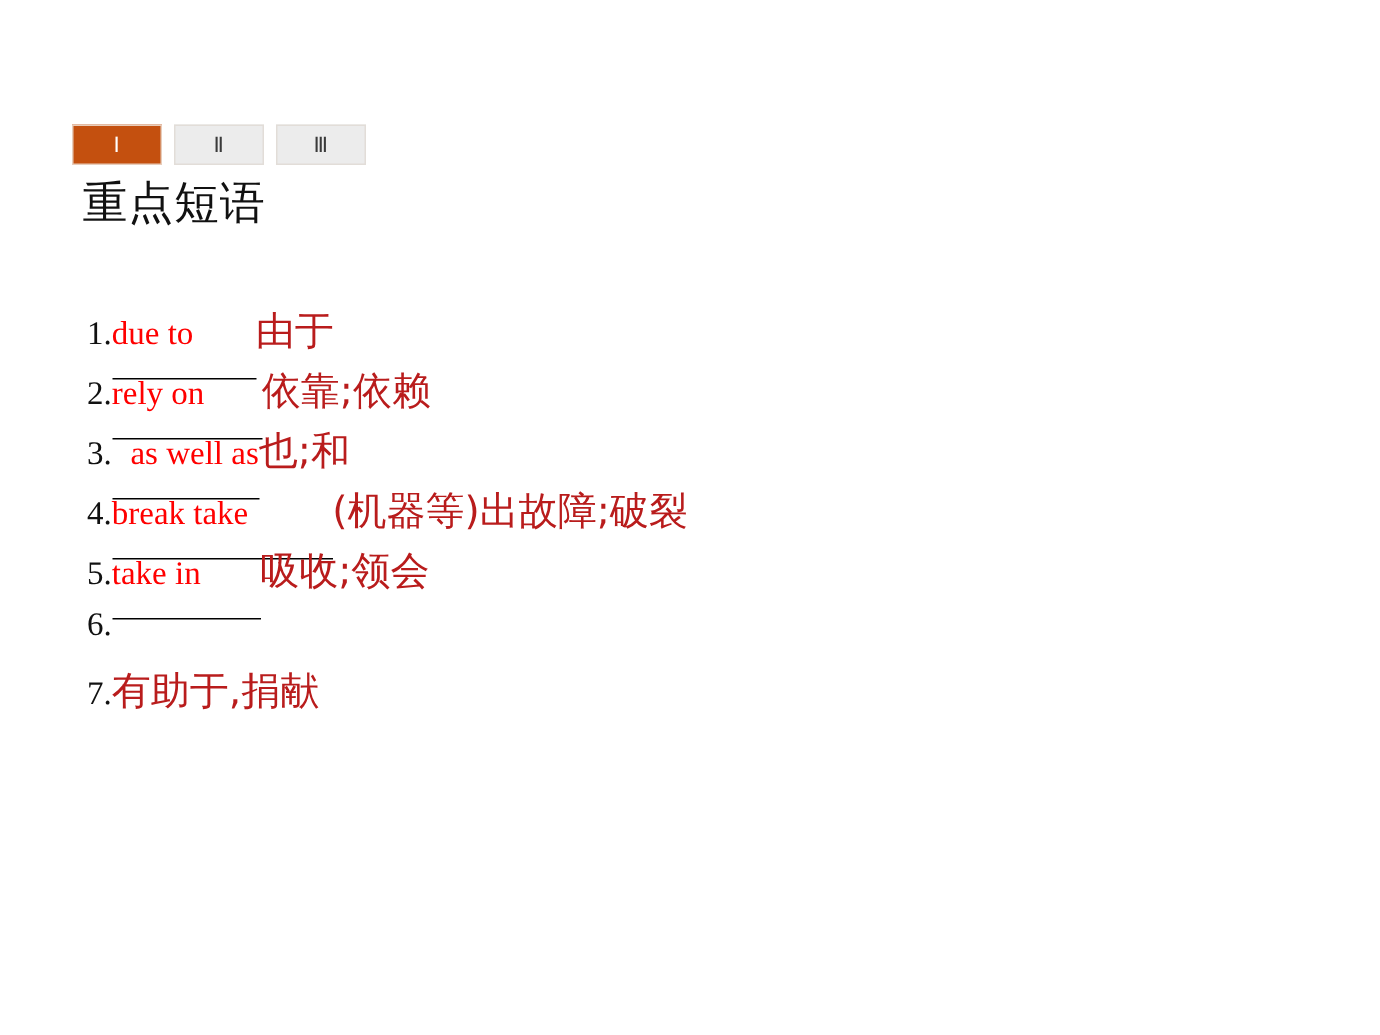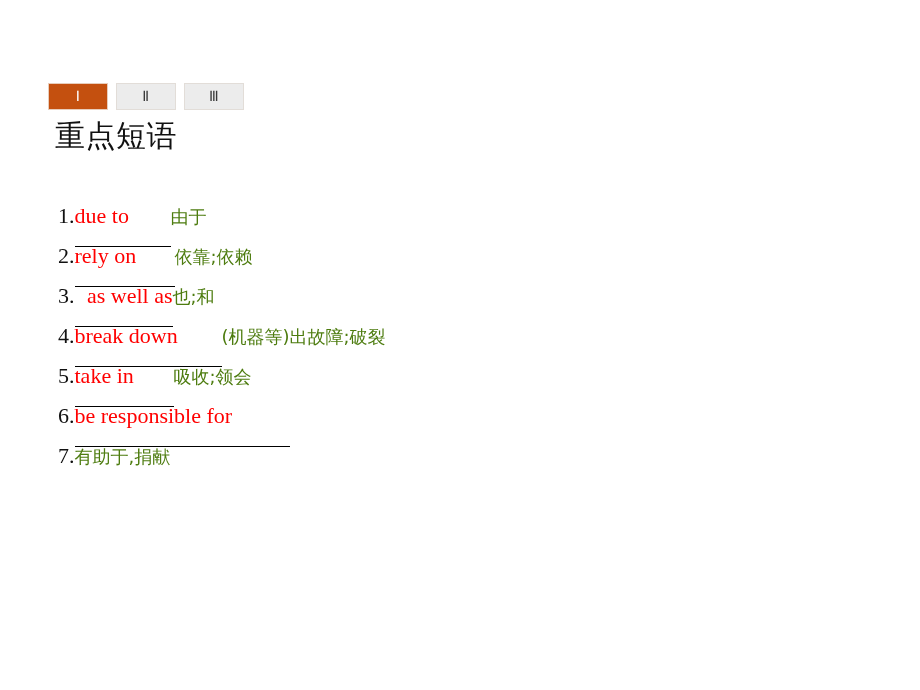--- a/index.html
+++ b/index.html
@@ -82,22 +82,22 @@
     font-size: 22px;
     line-height: 22px;
     border-bottom: 1.6px solid #000000;
     text-align: left;
     flex: none;
     padding-bottom: 19px;
     box-sizing: content-box;
   }
   .phrase-meaning {
     font-family: "DejaVu Sans", "Liberation Sans", sans-serif;
-    font-size: 18px;
-    color: #4d7c0f;
+    font-size: 26px;
+    color: #b91c1c;
     flex: none;
     letter-spacing: 0;
   }
 </style>
 </head>
 <body>
 
 <div id="tab-bar">
   <div class="tab active">
     <span>Ⅰ</span>
@@ -123,29 +123,28 @@
       <span class="phrase-answer" style="min-width: 100px;">rely on</span>
       <span class="phrase-meaning">依靠;依赖</span>
     </div>
     <div class="phrase-row">
       <span class="phrase-index">3.</span>
       <span class="phrase-answer" style="min-width: 98px; text-align: right;">as well as</span>
       <span class="phrase-meaning">也;和</span>
     </div>
     <div class="phrase-row">
       <span class="phrase-index">4.</span>
-      <span class="phrase-answer" style="min-width: 147px;">break down</span>
+      <span class="phrase-answer" style="min-width: 147px;">break take</span>
       <span class="phrase-meaning">(机器等)出故障;破裂</span>
     </div>
     <div class="phrase-row">
       <span class="phrase-index">5.</span>
       <span class="phrase-answer" style="min-width: 99px;">take in</span>
       <span class="phrase-meaning">吸收;领会</span>
     </div>
     <div class="phrase-row">
       <span class="phrase-index">6.</span>
-      <span class="phrase-answer" style="min-width: 215px;">be responsible for</span>
     </div>
     <div class="phrase-row">
       <span class="phrase-index">7.</span>
       <span class="phrase-meaning">有助于,捐献</span>
     </div>
   </div>
 
 </body></html>

